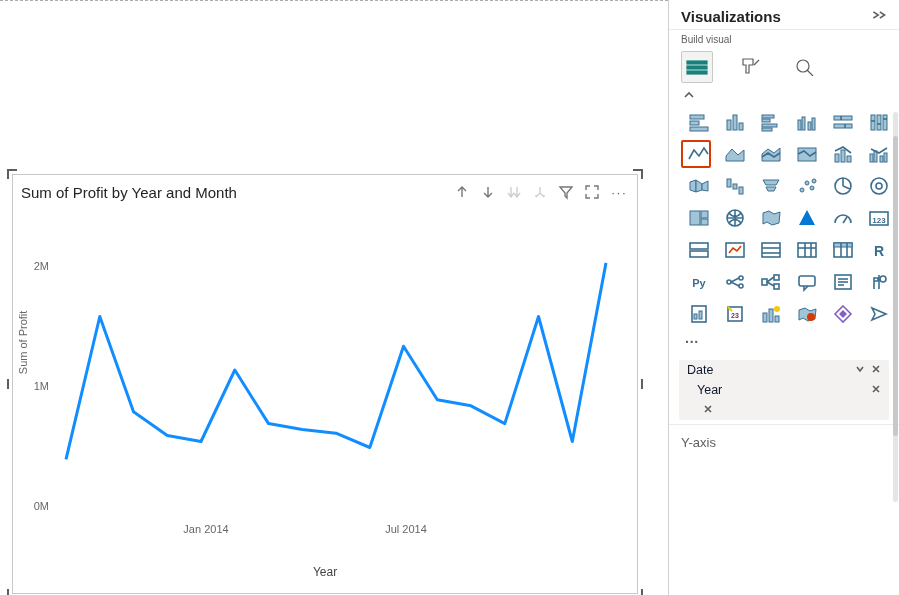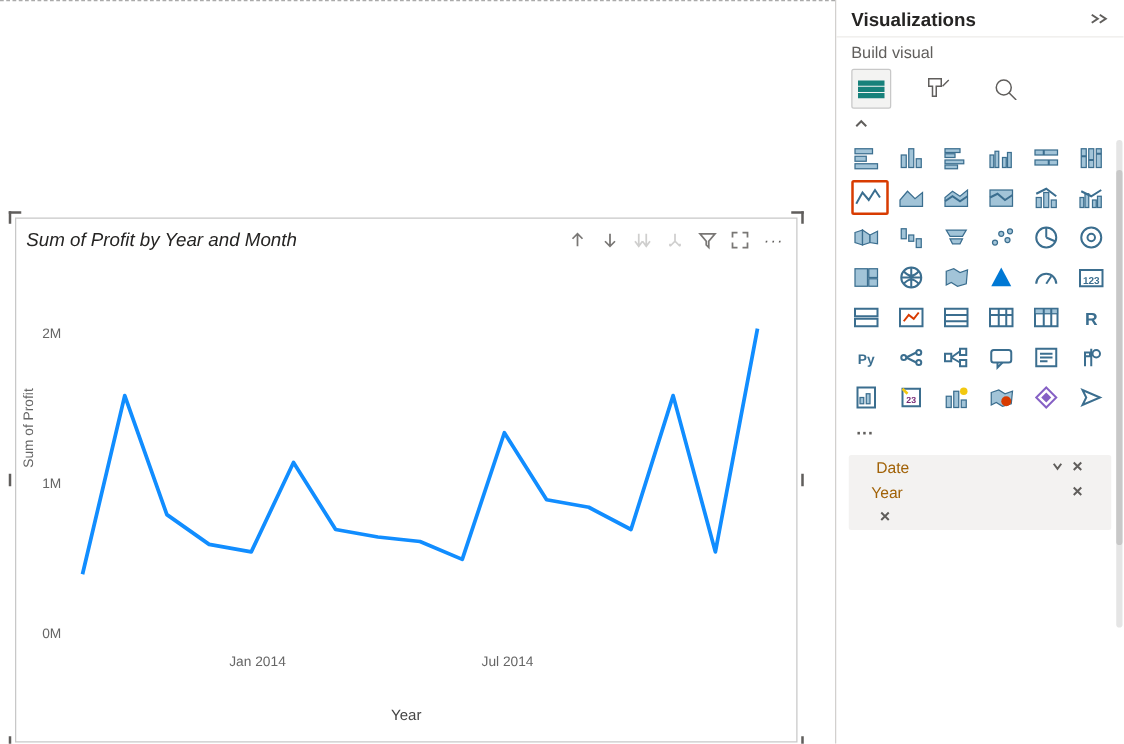--- a/index.html
+++ b/index.html
@@ -41,21 +41,20 @@
 .corners .tr { top: -5px; right: -5px; border-left: none; border-bottom: none; }
 .corners .bl { bottom: -5px; left: -5px; border-right: none; border-top: none; }
 .corners .br { bottom: -5px; right: -5px; border-left: none; border-top: none; }
 .corners .ml { top: calc(50% - 5px); left: -5px; width: 6px; border-right: none; border-top:none;border-bottom:none;}
 .corners .mr { top: calc(50% - 5px); right: -5px; width: 6px; border-left: none; border-top:none;border-bottom:none;}
 .visual-header {
   display: flex;
   align-items: center;
   height: 30px;
   padding: 4px 8px 0;
-  font-style: italic;
 }
 .visual-title {
   font-size: 15px;
   font-weight: 400;
   color: #252423;
   flex: 1;
 }
 .visual-icons { display: flex; gap: 8px; align-items: center; color: #605e5c; }
 .vicon { width: 18px; height: 18px; display: inline-flex; align-items: center; justify-content: center; cursor: pointer; stroke: #797775; stroke-width: 1.4; fill: none; }
 .vicon.dim { opacity: 0.35; }
@@ -92,50 +91,50 @@
   background: #fff;
 }
 .panel-header {
   display: flex;
   align-items: center;
   padding: 8px 12px 4px;
   border-bottom: 1px solid #edebe9;
 }
 .panel-header h2 { font-size: 15px; font-weight: 600; flex: 1; }
 .collapse-icon svg { width: 16px; height: 12px; stroke: #605e5c; stroke-width: 2; fill: none; }
-.subhead { padding: 4px 12px 6px; font-size: 13px; color: #605e5c; }
+.subhead { padding: 4px 12px 6px; font-size: 10px; color: #605e5c; }
 .tabs { display: flex; gap: 22px; padding: 0 12px 2px; align-items: flex-end; }
 .tab { width: 32px; height: 32px; display: flex; align-items: center; justify-content: center; cursor: pointer; border-bottom: 2px solid transparent; }
 .tab.active { border: 1px solid #c8c8c8; background: #f3f3f2; border-radius:2px;}
 .tab svg { width: 24px; height: 20px; stroke: #605e5c; stroke-width: 1.2; fill: none; }
 .tab.active svg { stroke: #3b3a39; }
 .chev-row { text-align: left; padding: 2px 14px; }
 .chev-up svg { width: 12px; height: 8px; stroke: #605e5c; stroke-width: 1.6; fill:none;}
 .viz-grid {
   display: grid;
   grid-template-columns: repeat(6, 30px);
   gap: 4px 6px;
   padding: 4px 12px 6px;
 }
 .viz-cell {
   width: 30px; height: 28px;
-  display: flex; align-items: center; justify-content: flex-start;
+  display: flex; align-items: center; justify-content: flex-end;
   cursor: pointer;
   border: 1px solid transparent;
   border-radius: 2px;
 }
 .viz-cell.selected { border: 2px solid #d83b01; }
 .viz-cell svg { width: 22px; height: 20px; }
 .viz-cell .st { stroke: #3b6e8f; stroke-width: 1.6; fill: none; }
 .viz-cell .fl { fill: #a2c4d8; stroke: #3b6e8f; stroke-width: 1; }
 .viz-cell .ftxt { font-size: 14px; font-weight: 700; fill: #3b6e8f; }
 .overflow { font-size: 14px; font-weight: 700; color: #605e5c; padding: 0 0 10px 16px; cursor:pointer; }
 .section-label { padding: 10px 12px 6px; font-size: 13px; color: #605e5c; border-top: 1px solid #edebe9;}
 .field-well { background: #f3f2f1; margin: 0 10px 4px; border-radius: 2px; }
-.well-row { display: flex; align-items: center; padding: 3px 22px; font-size: 12.5px; color: #a16207; }
+.well-row { display: flex; align-items: center; padding: 3px 8px; font-size: 12.5px; color: #0f172a; }
 .well-row.child { padding-left: 18px; }
 .well-row .label { flex: 1; }
 .well-row .chv svg, .well-row .x svg { width: 10px; height: 10px; stroke: #605e5c; stroke-width: 1.6; fill:none; }
 .well-row .x { margin-left: 6px; cursor: pointer; }
 .well-row .chv { cursor: pointer; }
 .scrollbar { position:absolute; right:1px; top:112px; width:5px; height:390px; background:#e5e5e5; border-radius:3px;}
 .scrollbar .thumb{ position:absolute; top:24px; width:5px; height:300px; background:#c8c8c8; border-radius:3px;}
 </style>
 </head>
 <body>
@@ -552,17 +551,18 @@
             <path d="M2 2 L8 8 M8 2 L2 8"></path>
           </svg></span>
     </div>
     <div class="well-row child">
       <span class="x"><svg viewBox="0 0 10 10">
             <path d="M2 2 L8 8 M8 2 L2 8"></path>
           </svg></span>
     </div>
   </div>
 
+  <div class="section-label">Y-axis</div>
 
   <div class="scrollbar">
       <div class="thumb"></div>
     </div>
 </div>
 
 </body></html>

